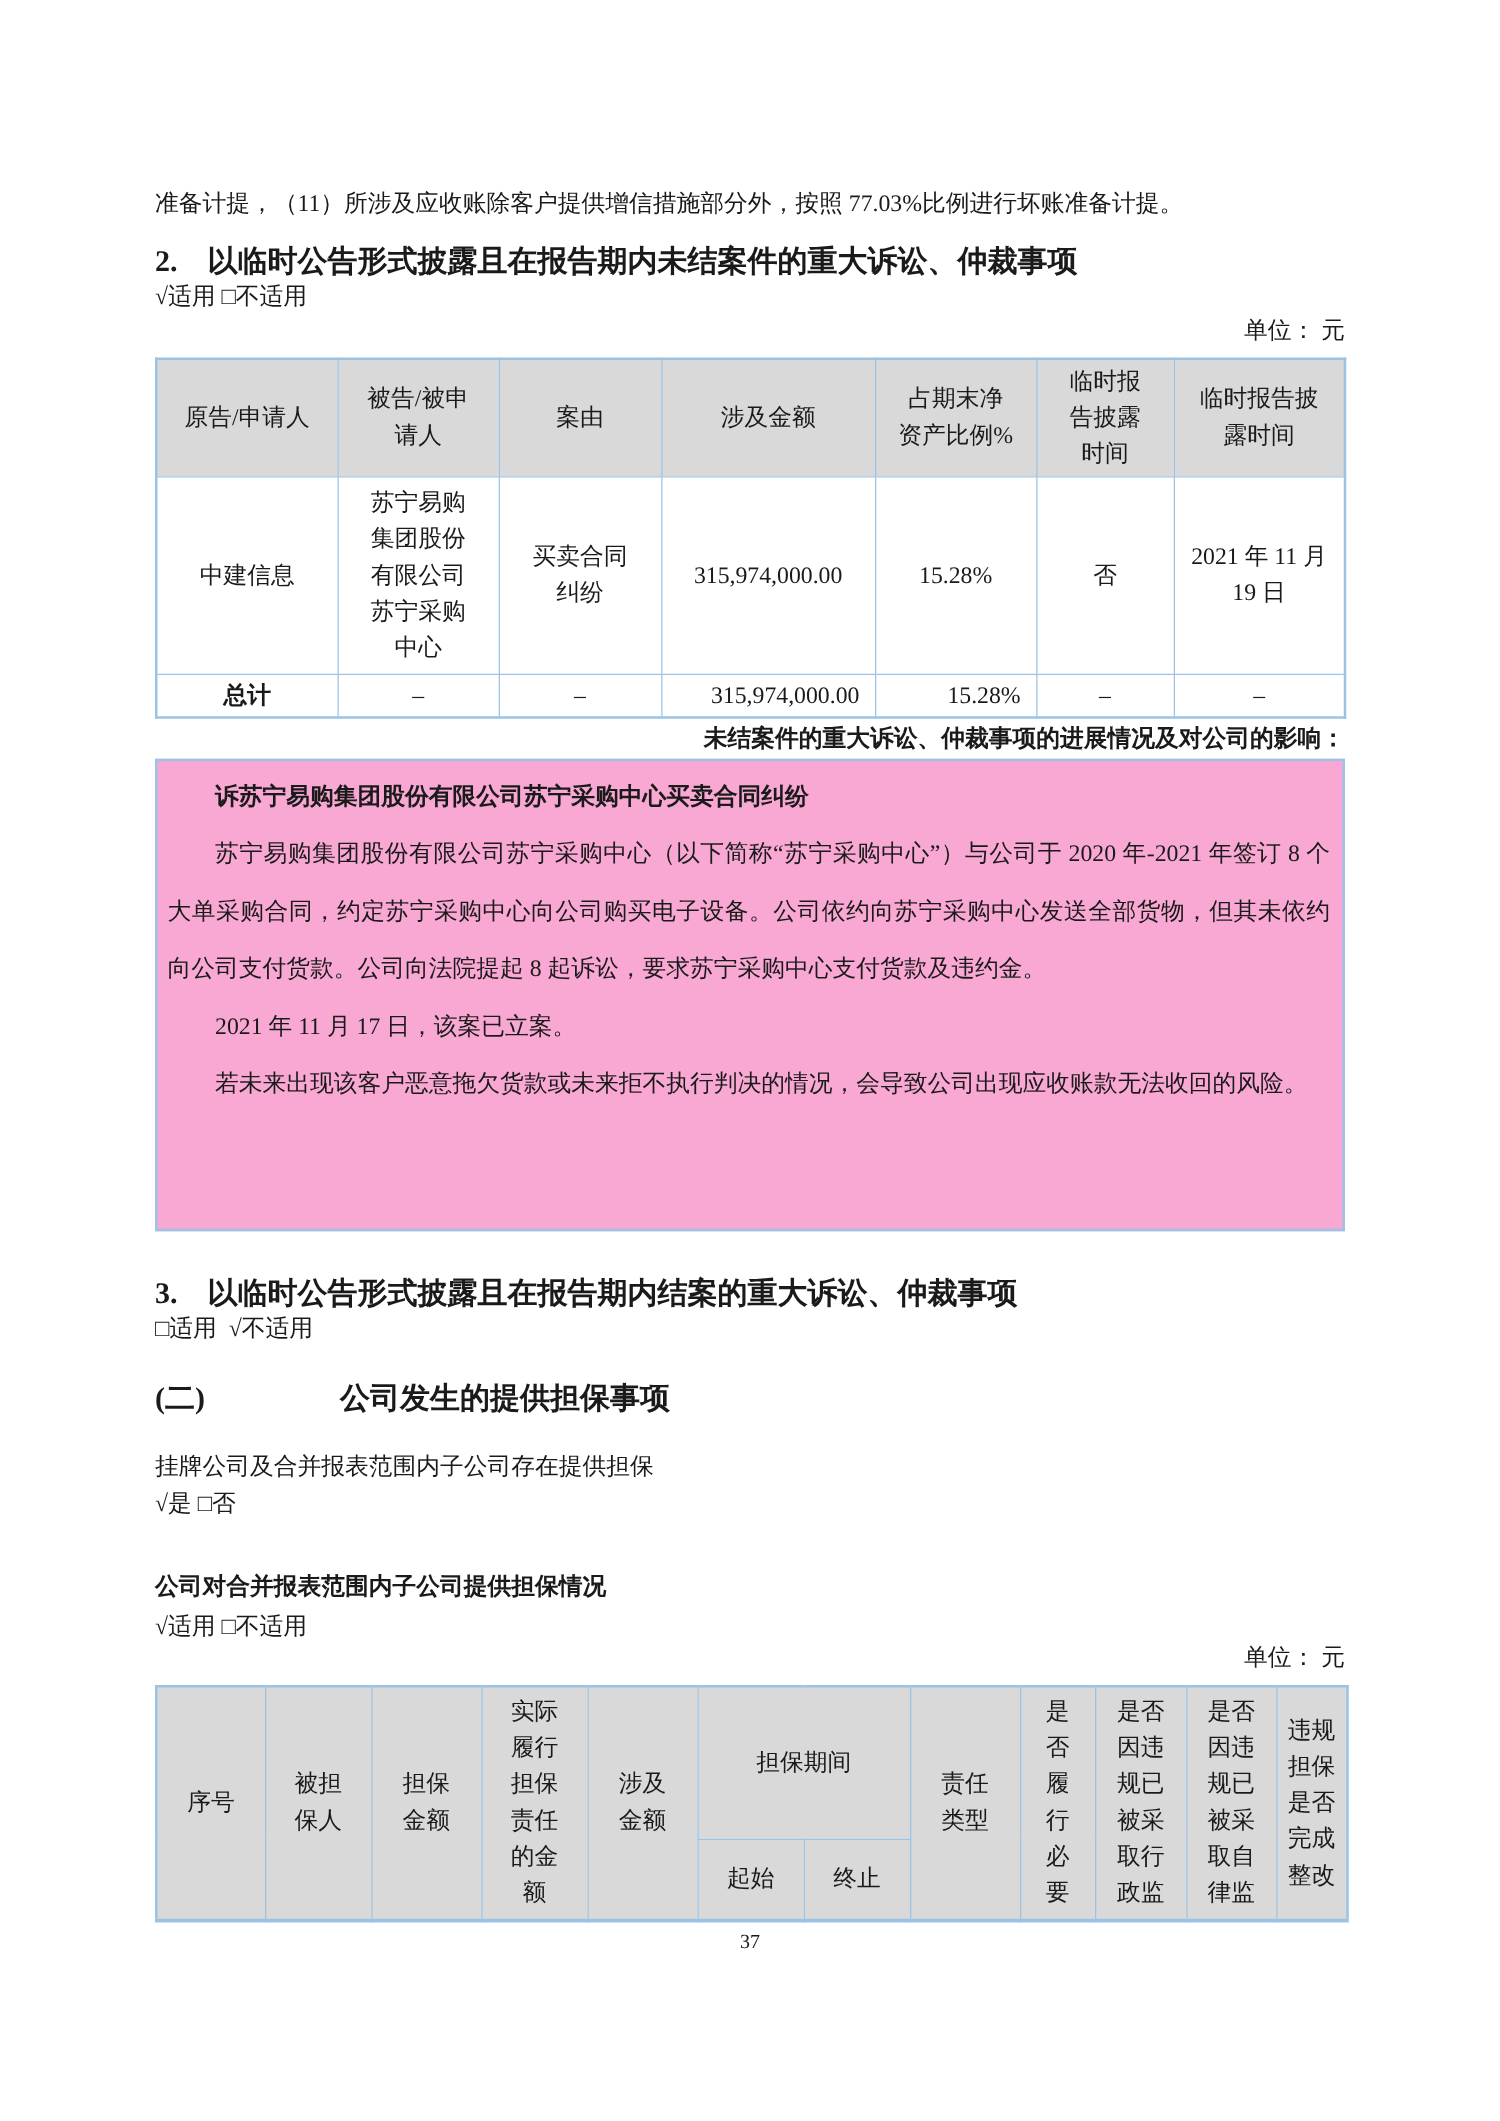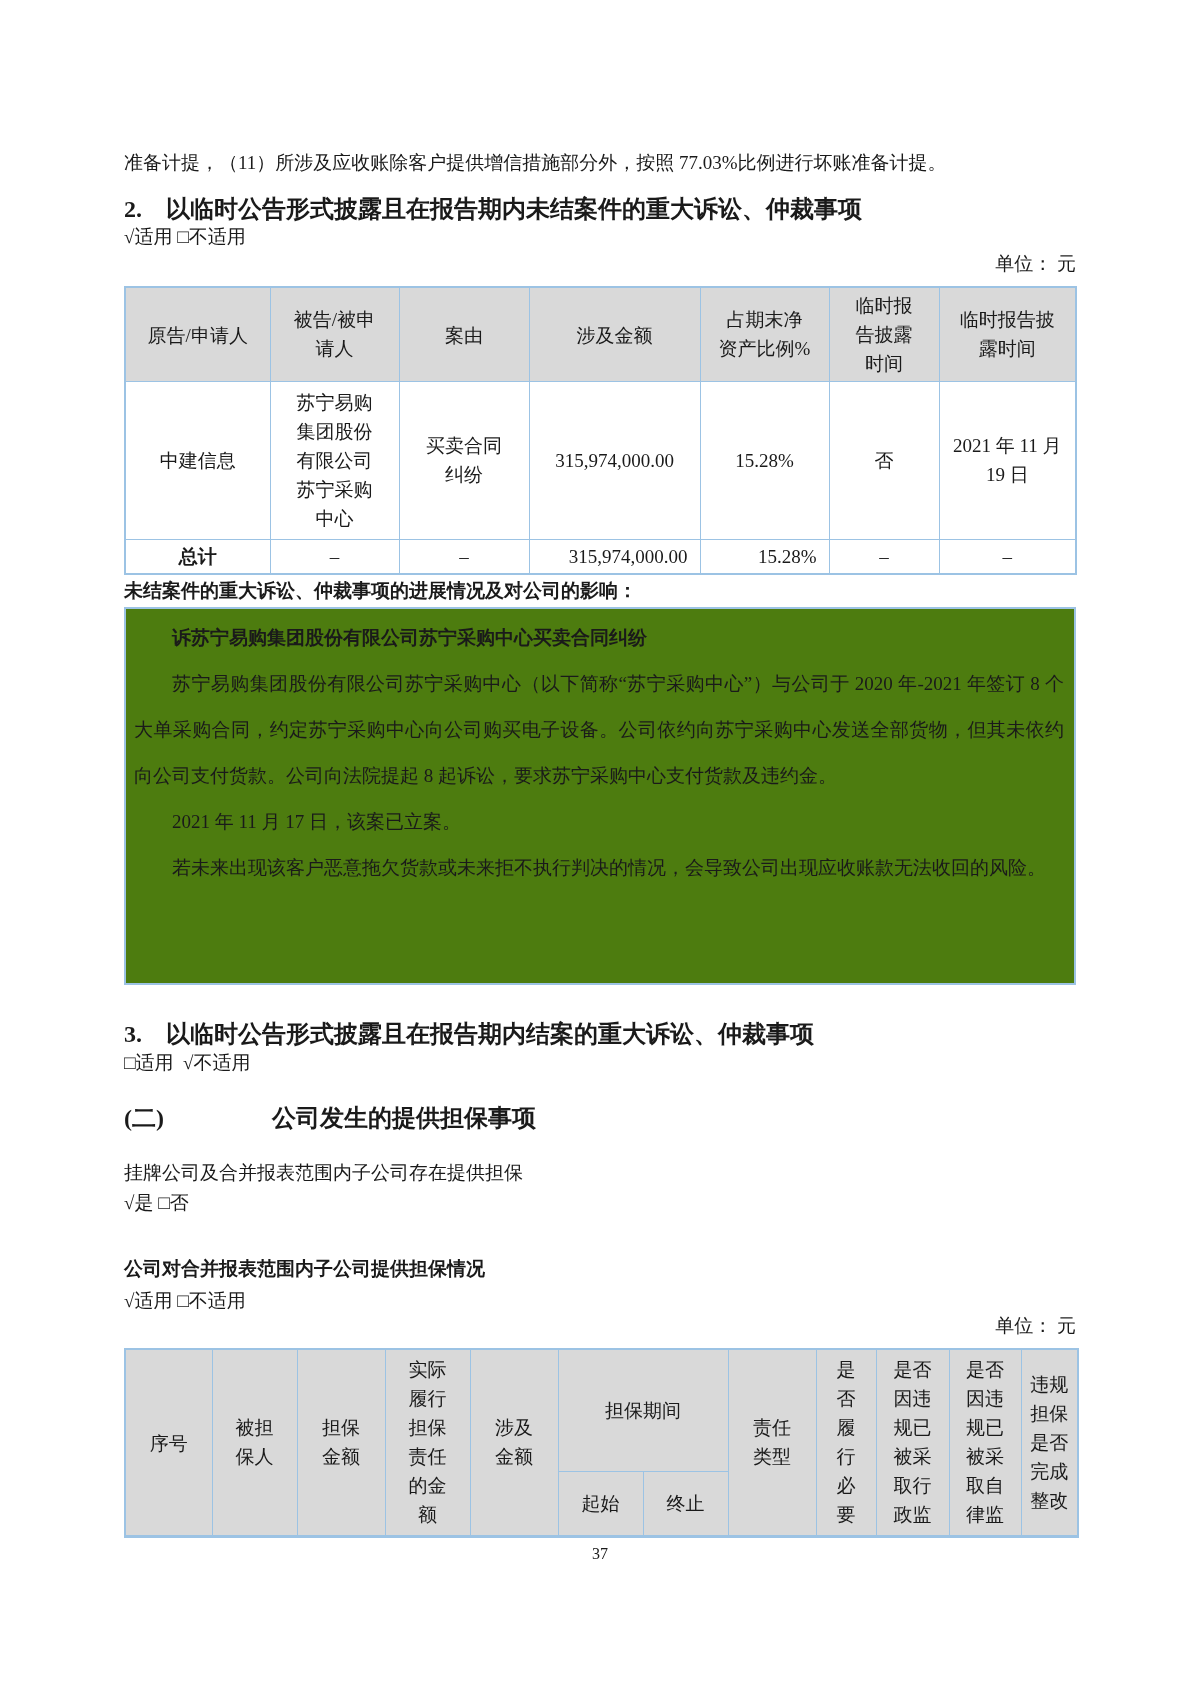--- a/index.html
+++ b/index.html
@@ -35,21 +35,21 @@
   .mw21  { max-width:21px; }
   .mw40  { max-width:40px; }
   .mw66  { max-width:66px; }
   .mw80  { max-width:80px; }
   .mw92  { max-width:92px; }
   .mw100 { max-width:100px; }
   .mw110 { max-width:110px; }
   .mw118 { max-width:118px; }
   .case-box {
     border:2px solid #9cc3e4; height:378px; overflow:hidden;
-    padding:6px 10px 0 8px; background:#4d7c0f;
+    padding:6px 10px 0 8px; background:#f9a8d4;
   }
   .case-box p { line-height:46px; text-indent:2em; text-align:justify; }
   .case-title { font-weight:bold; }
   .pageno { position:absolute; left:0; width:1200px; text-align:center; font-size:16px; }
 </style>
 </head>
 <body>
 
 <div class="page">
 
@@ -95,21 +95,21 @@
       <td>–</td>
       <td>–</td>
       <td class="numr">315,974,000.00</td>
       <td class="numr">15.28%</td>
       <td>–</td>
       <td>–</td>
     </tr>
   </tbody>
     </table>
 
-  <p class="abs bold" style="top:578px;">未结案件的重大诉讼、仲裁事项的进展情况及对公司的影响：</p>
+  <p class="abs bold" style="top:578px;text-align:right;">未结案件的重大诉讼、仲裁事项的进展情况及对公司的影响：</p>
 
   <div class="abs case-box" style="top:607px;">
     <p class="case-title">诉苏宁易购集团股份有限公司苏宁采购中心买卖合同纠纷</p>
     <p>苏宁易购集团股份有限公司苏宁采购中心（以下简称“苏宁采购中心”）与公司于 2020 年-2021 年签订 8 个大单采购合同，约定苏宁采购中心向公司购买电子设备。公司依约向苏宁采购中心发送全部货物，但其未依约向公司支付货款。公司向法院提起 8 起诉讼，要求苏宁采购中心支付货款及违约金。</p>
     <p>2021 年 11 月 17 日，该案已立案。</p>
     <p>若未来出现该客户恶意拖欠货款或未来拒不执行判决的情况，会导致公司出现应收账款无法收回的风险。</p>
   </div>
 
   <div class="abs h" style="top:1018px;">
     <span class="num">3.</span><span>以临时公告形式披露且在报告期内结案的重大诉讼、仲裁事项</span>

